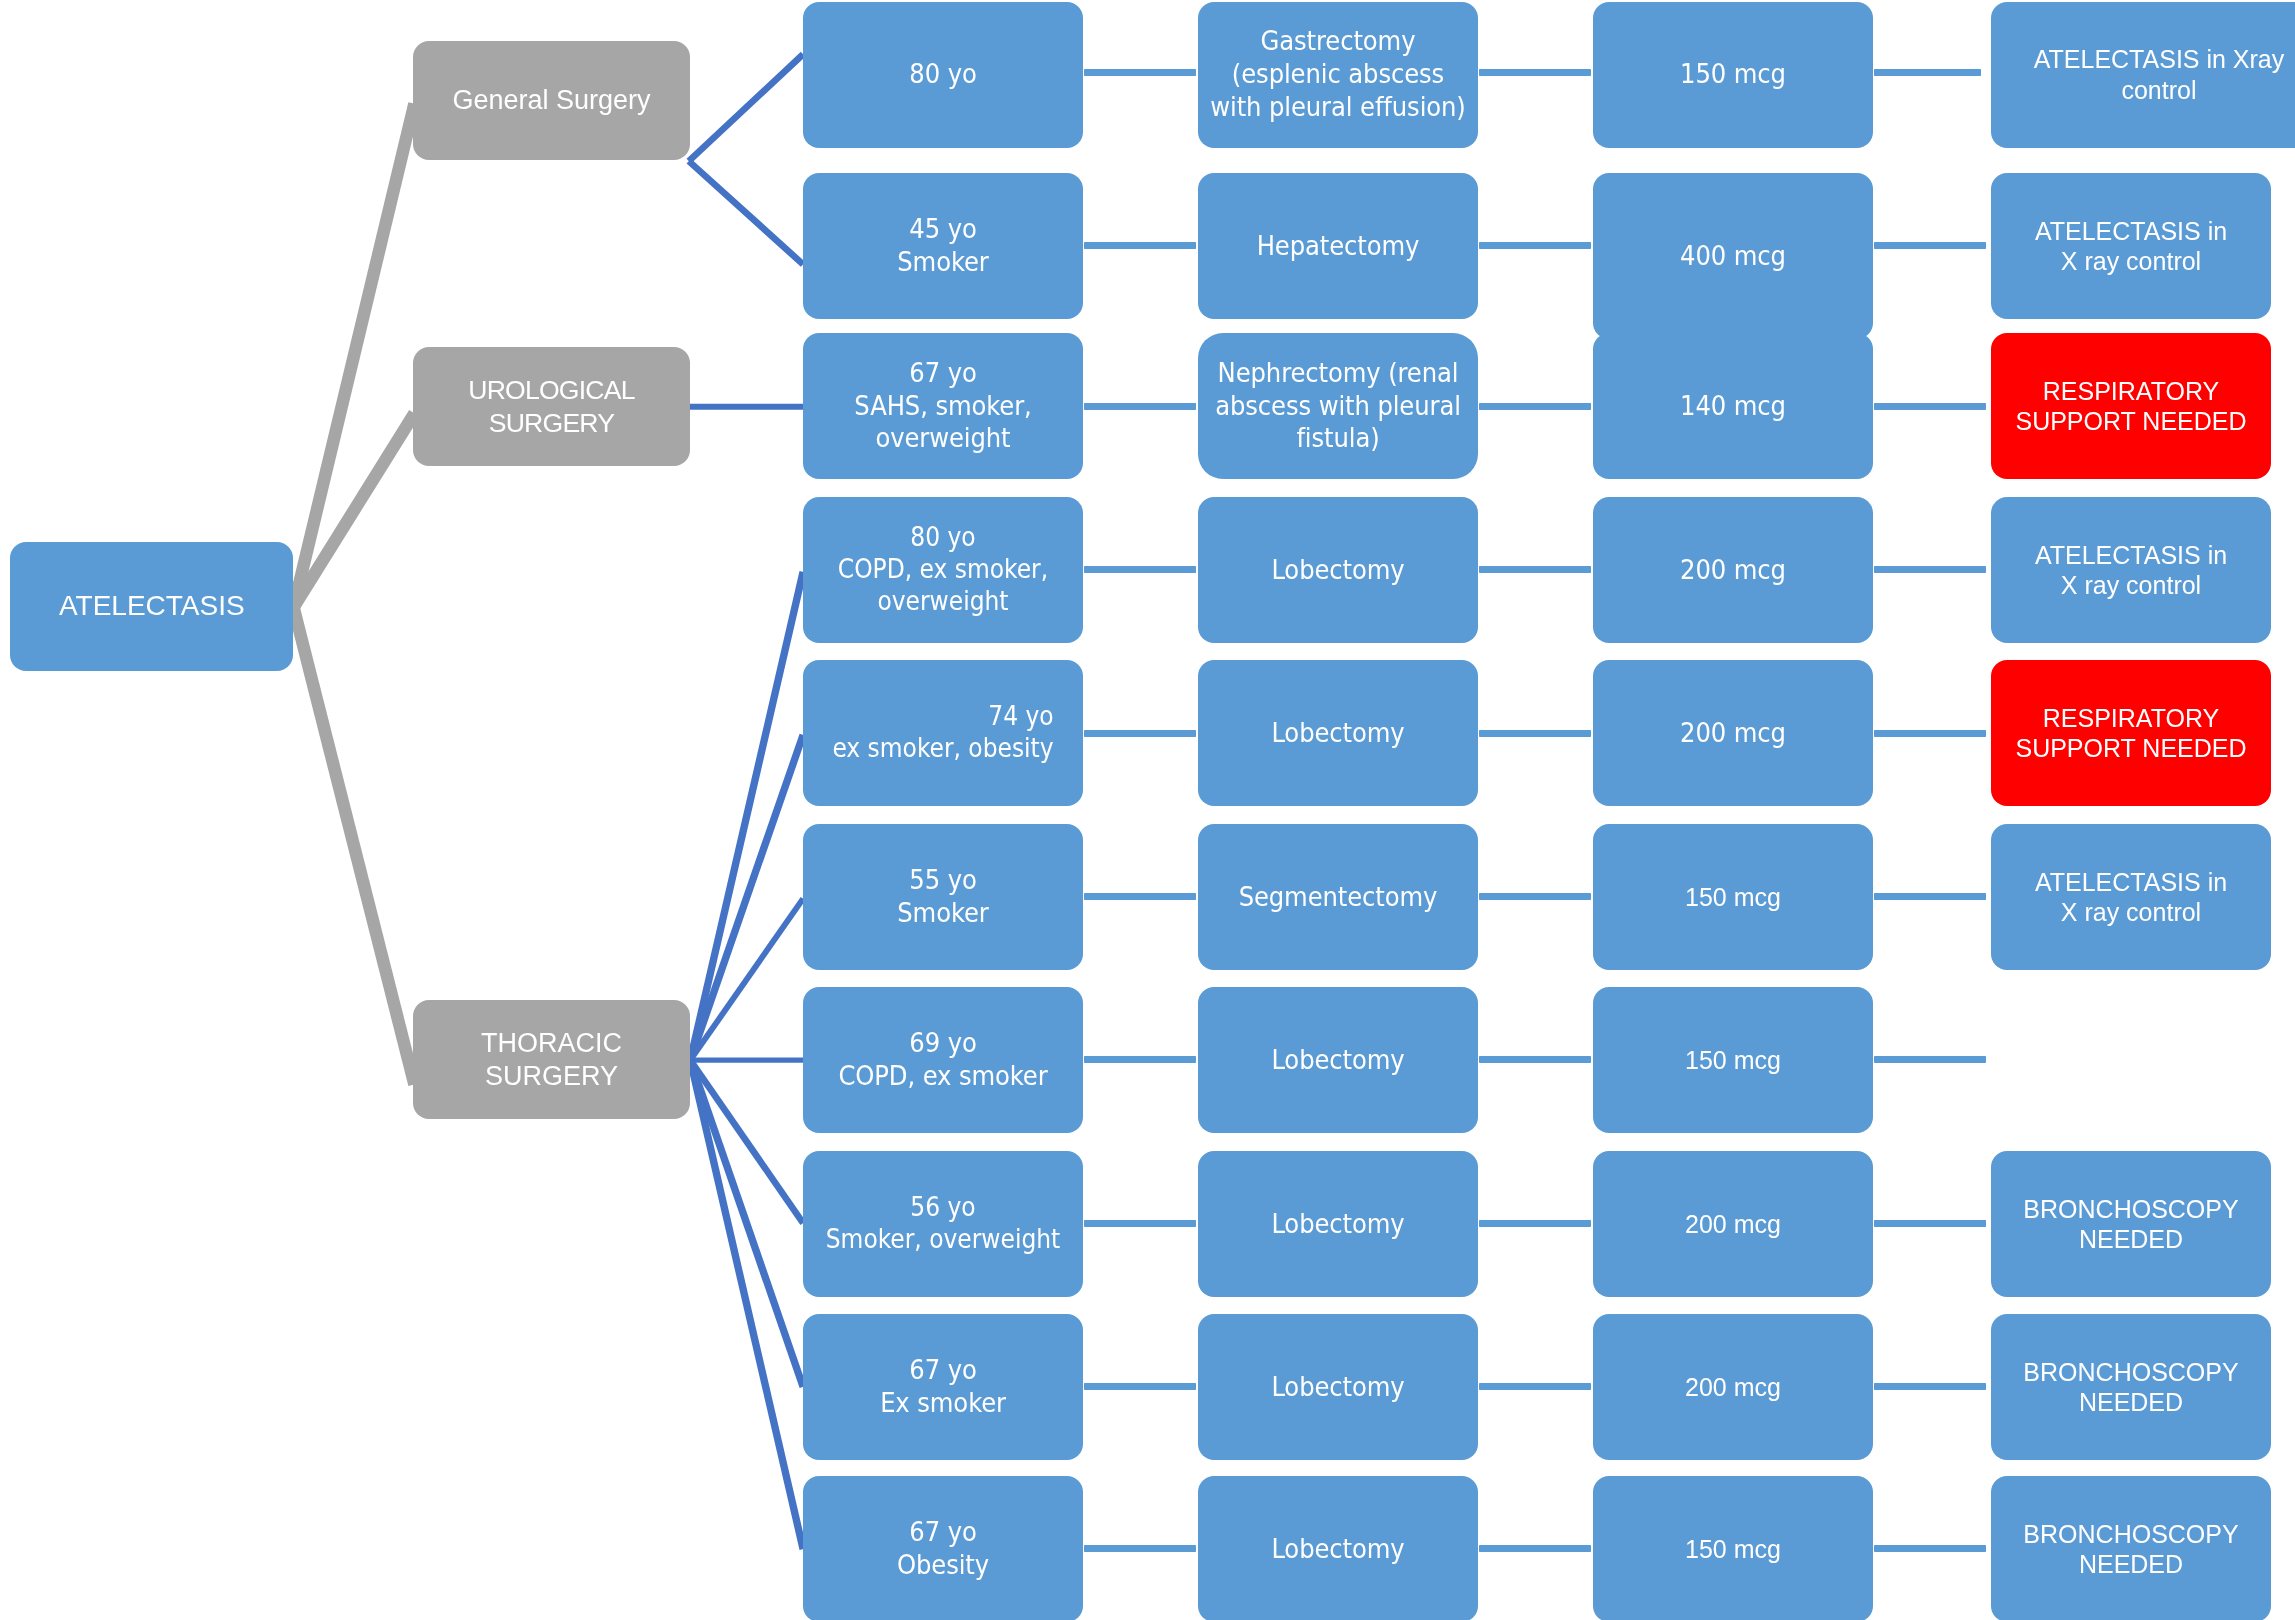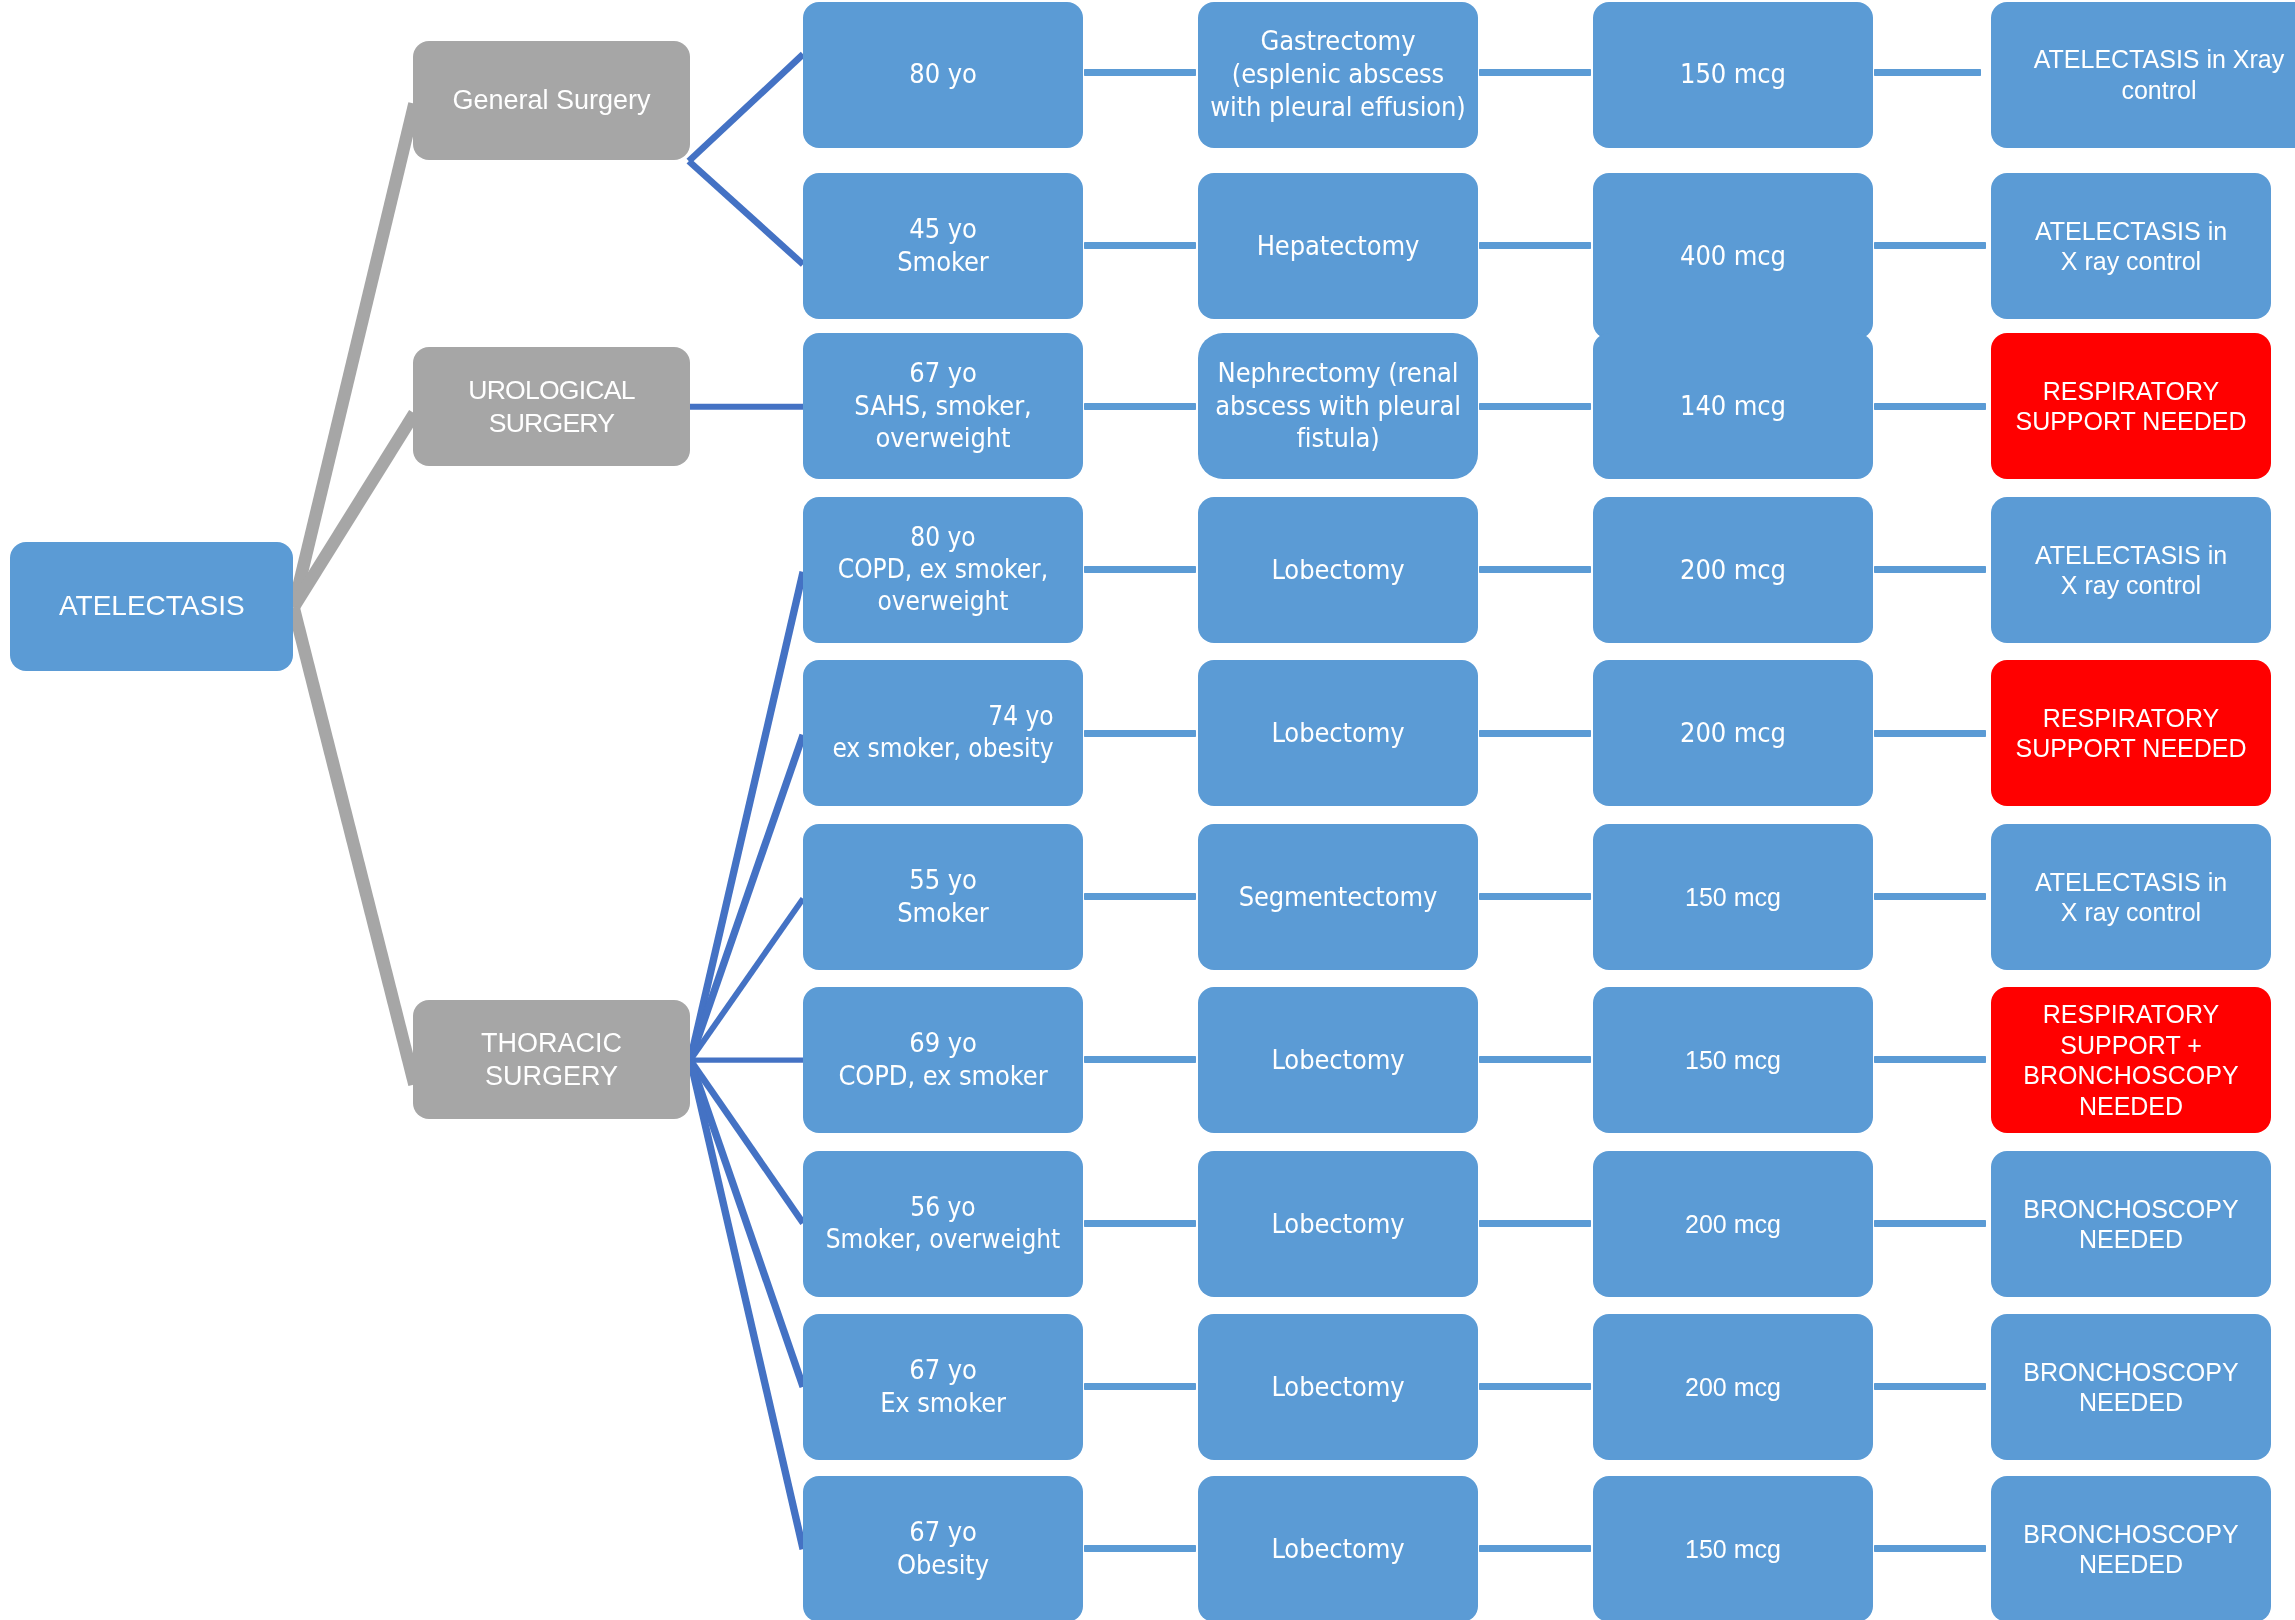--- a/index.html
+++ b/index.html
@@ -224,23 +224,20 @@
   </div>
   <div class="connector" style="left:1084px;top:1056px;width:112px;"></div>
   <div class="node blue cond" style="left:1198px;top:987px;width:280px;height:146px;">
     <span>Lobectomy</span>
   </div>
   <div class="connector" style="left:1479px;top:1056px;width:112px;"></div>
   <div class="node blue wide" style="left:1593px;top:987px;width:280px;height:146px;">
     <span>150 mcg</span>
   </div>
   <div class="connector" style="left:1874px;top:1056px;width:112px;"></div>
-  <div class="node red wide-b" style="left:1991px;top:987px;width:280px;height:146px;">
-    <span>RESPIRATORY SUPPORT + BRONCHOSCOPY NEEDED</span>
-  </div>
 
   <div class="node blue cond-sm ln" style="left:803px;top:1151px;width:280px;height:146px;">
     <span>56 yo
 Smoker, overweight</span>
   </div>
   <div class="connector" style="left:1084px;top:1220px;width:112px;"></div>
   <div class="node blue cond" style="left:1198px;top:1151px;width:280px;height:146px;">
     <span>Lobectomy</span>
   </div>
   <div class="connector" style="left:1479px;top:1220px;width:112px;"></div>

